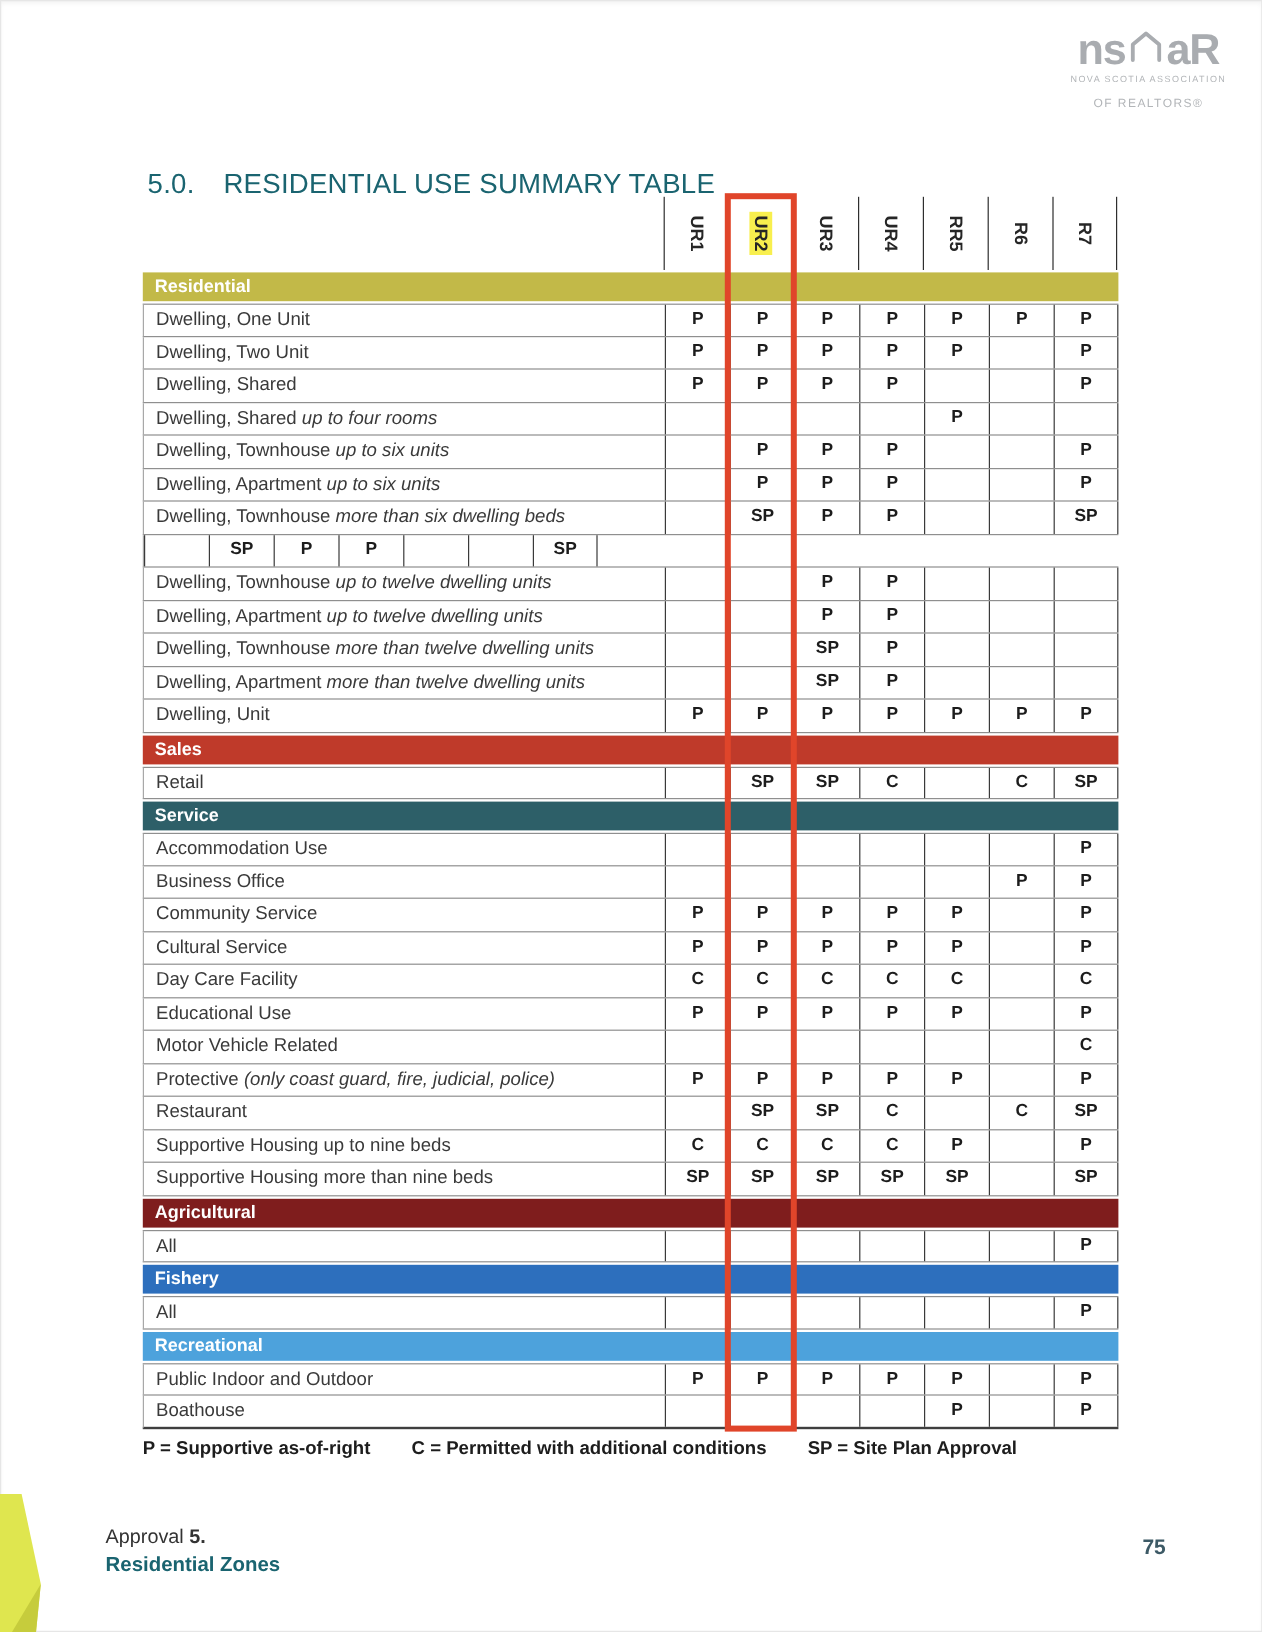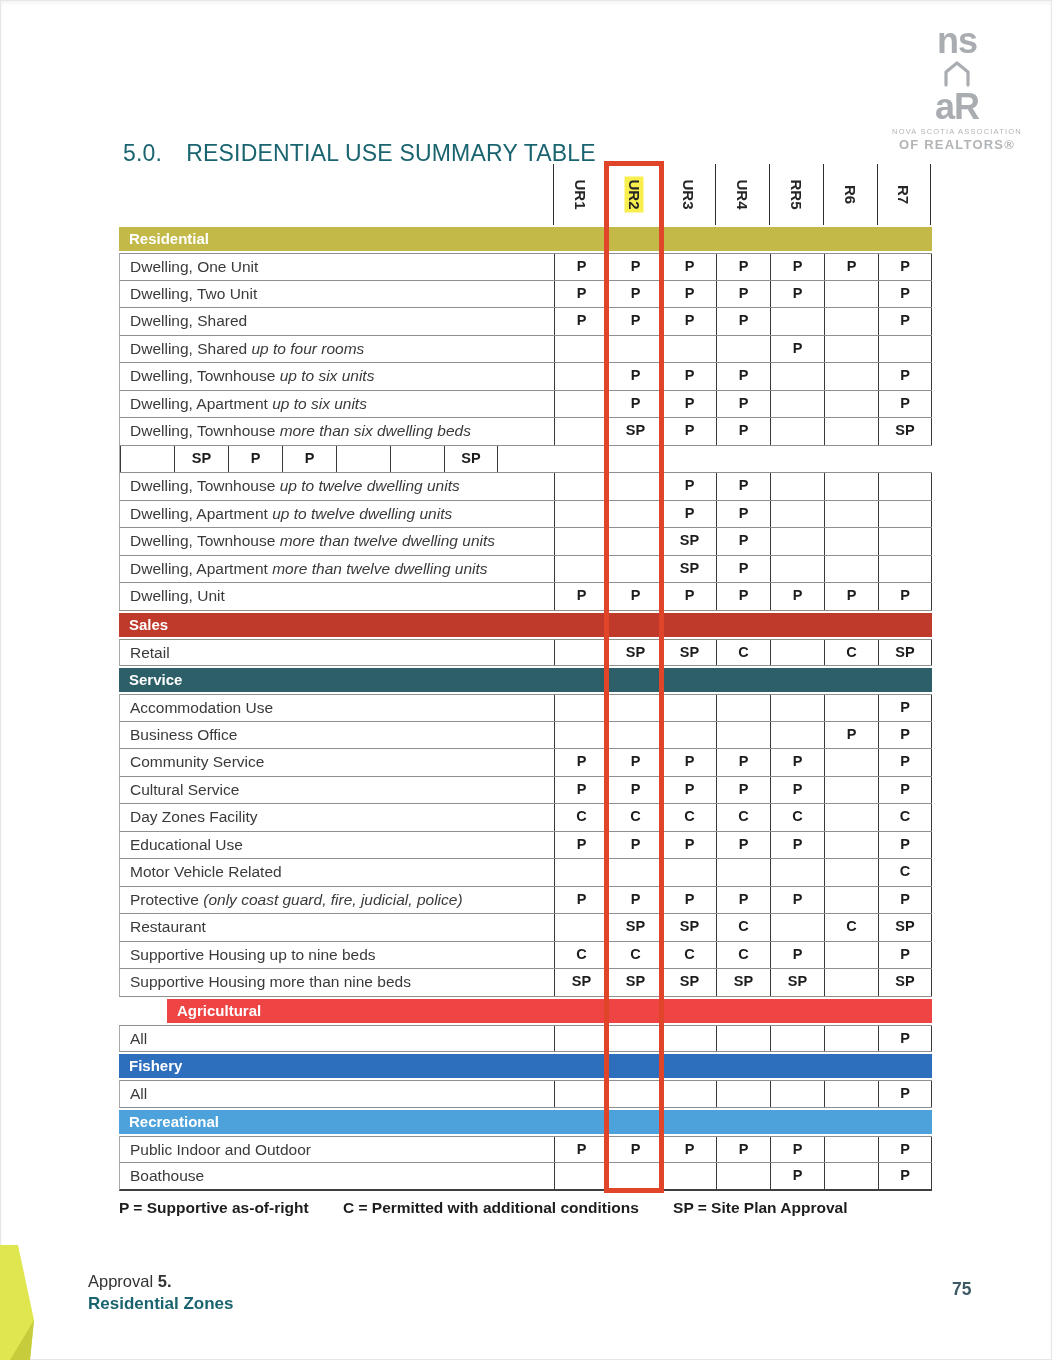--- a/index.html
+++ b/index.html
@@ -7,25 +7,25 @@
     position:relative;
     width:1052px;height:1360px;
     background:#ffffff;
     font-family:"Liberation Sans","DejaVu Sans",sans-serif;
     overflow:hidden;
     box-shadow:inset 0 0 0 1px #e6e6e6, inset 0 3px 4px rgba(0,0,0,0.05);
   }
 
   
   .logo{position:absolute;top:24px;right:20px;width:150px;text-align:center;}
-  .logo-mark{display:flex;align-items:center;justify-content:center;gap:1px;
-    font-weight:bold;font-size:36px;line-height:34px;color:#a9acb0;letter-spacing:-1px;flex-direction:column;}
+  .logo-mark{display:flex;align-items:flex-start;justify-content:center;gap:1px;
+    font-weight:bold;font-size:36px;line-height:34px;color:#a9acb0;letter-spacing:-1px;}
   .logo-house{margin:0 1px 2px 1px;}
   .logo-sub1{margin-top:3px;font-size:7.5px;letter-spacing:1.2px;color:#b2b5b8;}
-  .logo-sub2{margin-top:1px;font-size:13px;letter-spacing:1.2px;color:#b2b5b8;font-weight:bold;}
+  .logo-sub2{margin-top:11px;font-size:10px;letter-spacing:1.2px;color:#b2b5b8;font-weight:normal;}
 
   
   .title{position:absolute;left:123px;top:140px;display:flex;gap:24px;
     font-size:23px;font-weight:normal;color:#1a6470;letter-spacing:0.2px;margin:0;}
 
   
   .tablewrap{position:absolute;left:119px;top:164px;width:813px;}
   .thead{display:flex;margin-left:434px;height:61px;}
   .th{width:54px;box-sizing:border-box;border-left:1.5px solid #2e2e2e;
     display:flex;align-items:center;justify-content:center;}
@@ -282,21 +282,21 @@
           <div class="use-label"><span>Cultural Service</span></div>
           <div class="use-cell">P</div>
           <div class="use-cell">P</div>
           <div class="use-cell">P</div>
           <div class="use-cell">P</div>
           <div class="use-cell">P</div>
           <div class="use-cell"></div>
           <div class="use-cell">P</div>
         </div>
         <div class="use-row">
-          <div class="use-label"><span>Day Zones Facility</span></div>
+          <div class="use-label"><span>Day Care Facility</span></div>
           <div class="use-cell">C</div>
           <div class="use-cell">C</div>
           <div class="use-cell">C</div>
           <div class="use-cell">C</div>
           <div class="use-cell">C</div>
           <div class="use-cell"></div>
           <div class="use-cell">C</div>
         </div>
         <div class="use-row">
           <div class="use-label"><span>Educational Use</span></div>
@@ -351,21 +351,21 @@
         <div class="use-row">
           <div class="use-label"><span>Supportive Housing more than nine beds</span></div>
           <div class="use-cell">SP</div>
           <div class="use-cell">SP</div>
           <div class="use-cell">SP</div>
           <div class="use-cell">SP</div>
           <div class="use-cell">SP</div>
           <div class="use-cell"></div>
           <div class="use-cell">SP</div>
         </div>
-        <div class="section-row" style="background: #ef4444; margin-left: 48px;">Agricultural</div>
+        <div class="section-row" style="background: #7f1d1d;">Agricultural</div>
         <div class="use-row">
           <div class="use-label"><span>All</span></div>
           <div class="use-cell"></div>
           <div class="use-cell"></div>
           <div class="use-cell"></div>
           <div class="use-cell"></div>
           <div class="use-cell"></div>
           <div class="use-cell"></div>
           <div class="use-cell">P</div>
         </div>

